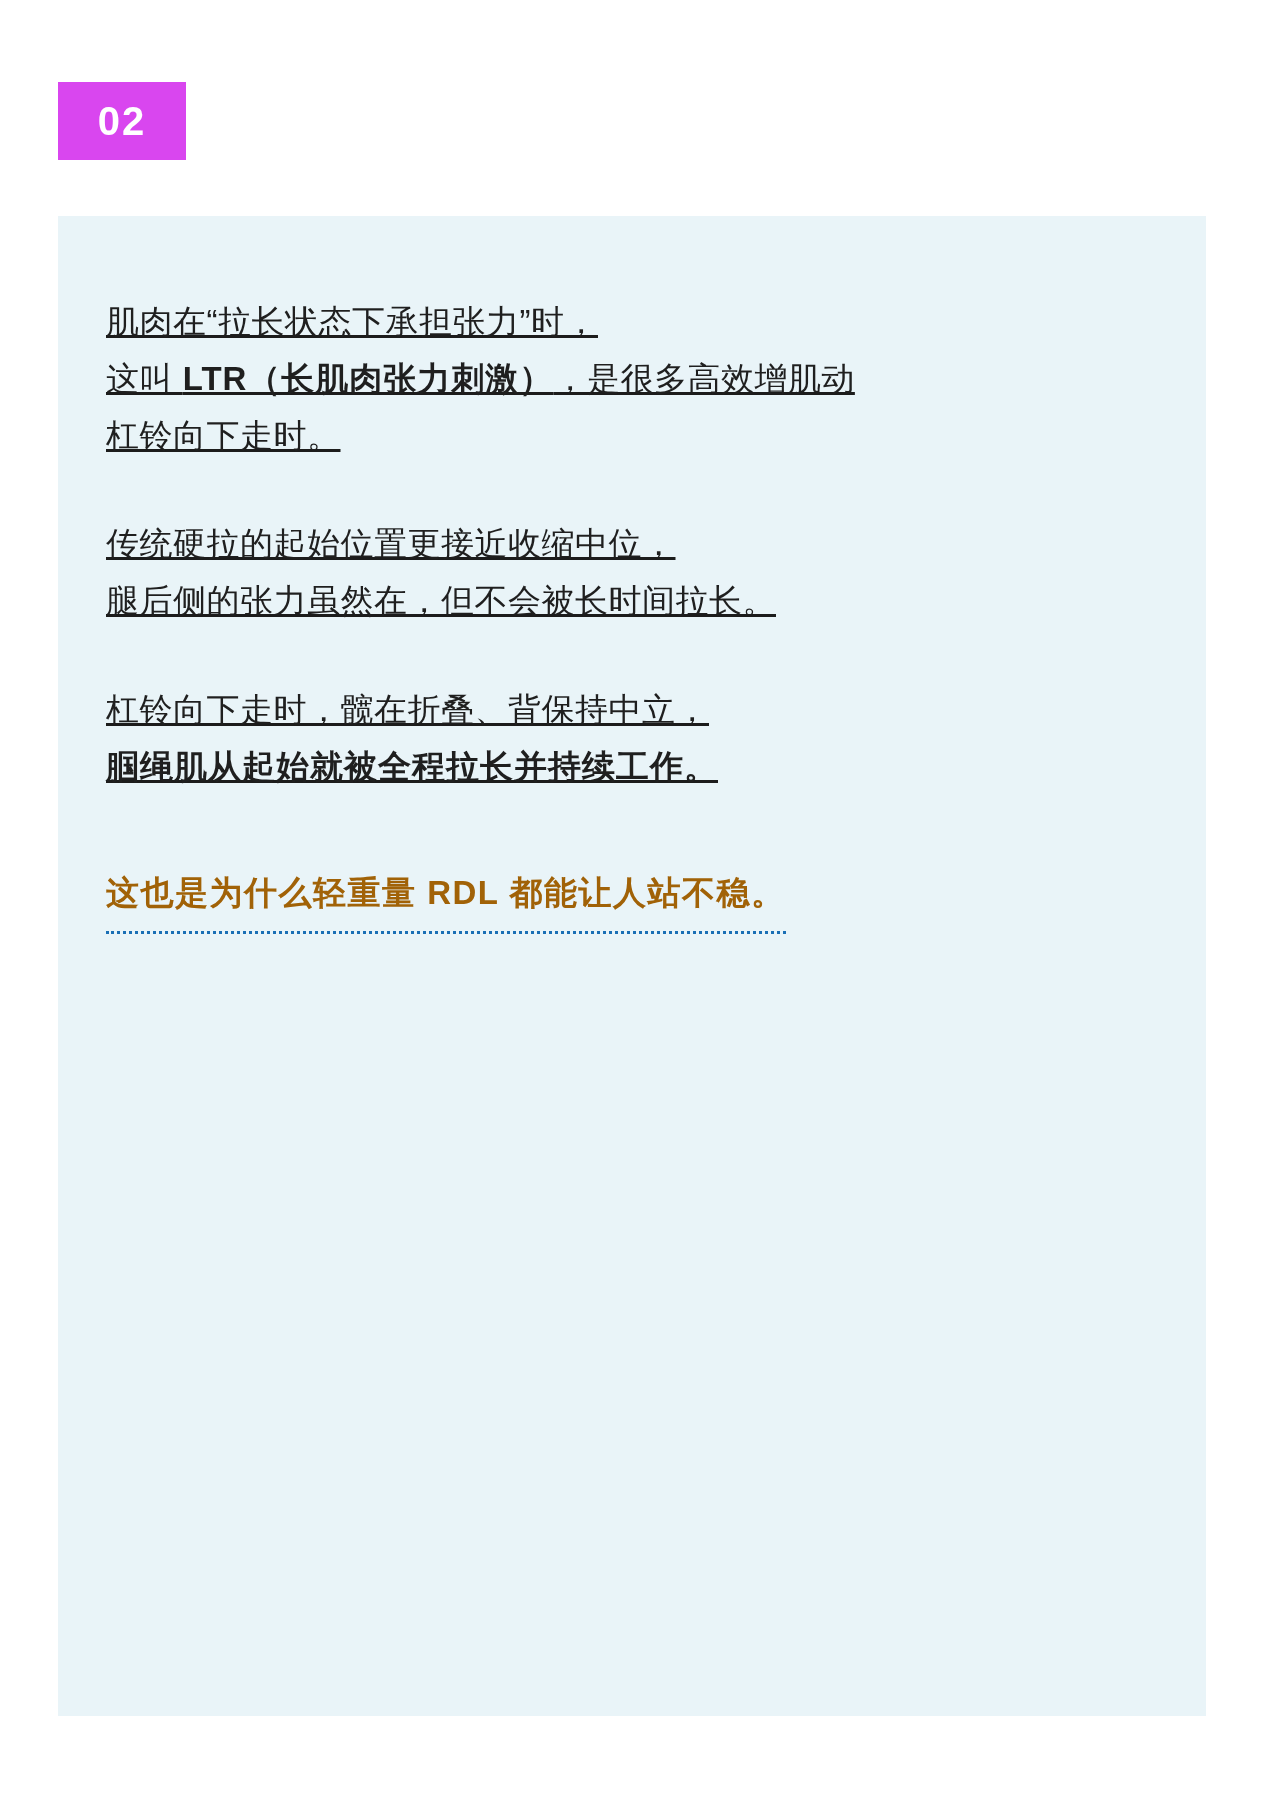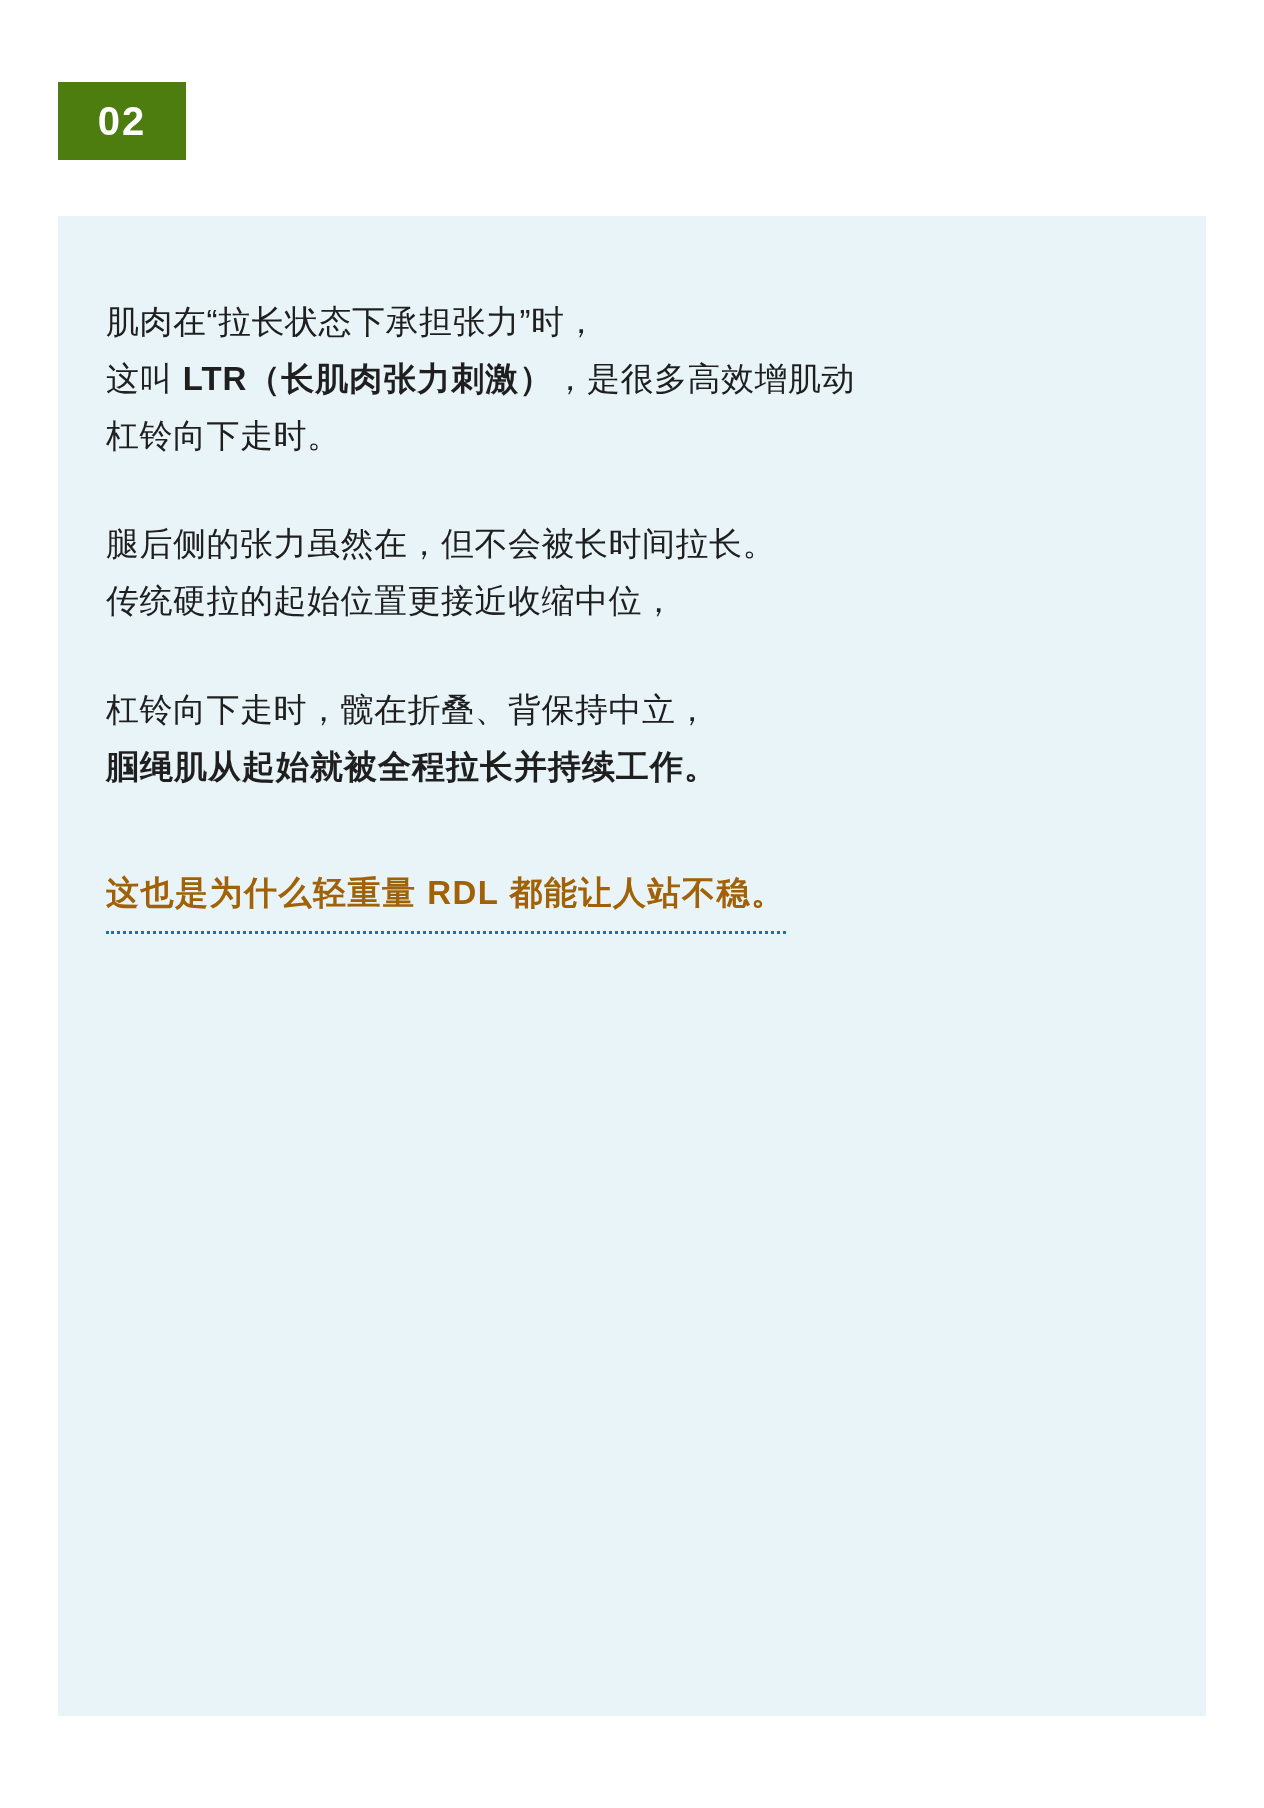--- a/index.html
+++ b/index.html
@@ -26,21 +26,21 @@
   .header {
     display: flex;
     align-items: flex-start;
     padding: 78px 60px 0 58px;
     box-sizing: border-box;
   }
   .section-number {
     flex: 0 0 auto;
     width: 128px;
     height: 78px;
-    background: #4d7c0f;
+    background: #d946ef;
     color: #ffffff;
     font-size: 40px;
     font-weight: bold;
     letter-spacing: 2px;
     display: flex;
     align-items: center;
     justify-content: center;
     margin-top: 4px;
   }
   .header-title {
@@ -57,20 +57,21 @@
   
   .card {
     margin: 56px 58px 0 58px;
     background: #e9f4f8;
     min-height: 1500px;
     box-sizing: border-box;
     padding: 78px 0 60px 0;
   }
   .card-inner {
     padding: 0 32px 0 48px;
+    text-decoration: underline;
   }
   .para {
     margin: 0 0 52px 0;
   }
   .para:last-child {
     margin-bottom: 0;
   }
   .line {
     font-size: 33px;
     line-height: 1.72;
@@ -110,22 +111,22 @@
   <div class="card">
     <div class="card-inner">
 
       <div class="para">
         <div class="line">肌肉在“拉长状态下承担张力”时，</div>
         <div class="line mixed-bold"><span>这叫 </span><b>LTR（长肌肉张力刺激）</b><span>，是很多高效增肌动</span></div>
         <div class="line">杠铃向下走时。</div>
       </div>
 
       <div class="para">
+        <div class="line">传统硬拉的起始位置更接近收缩中位，</div>
         <div class="line">腿后侧的张力虽然在，但不会被长时间拉长。</div>
-        <div class="line">传统硬拉的起始位置更接近收缩中位，</div>
       </div>
 
       <div class="para">
         <div class="line">杠铃向下走时，髋在折叠、背保持中立，</div>
         <div class="line bold">腘绳肌从起始就被全程拉长并持续工作。</div>
       </div>
 
       <div class="para">
       </div>
 

